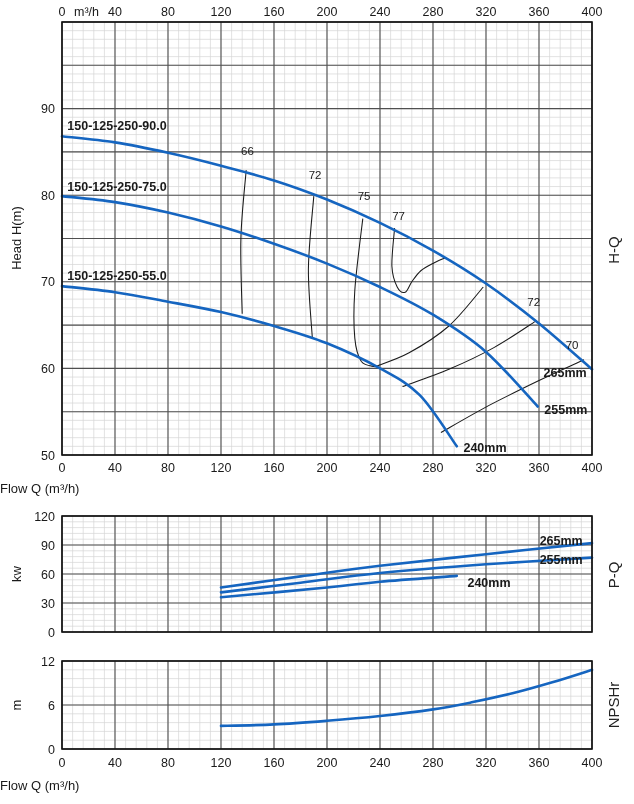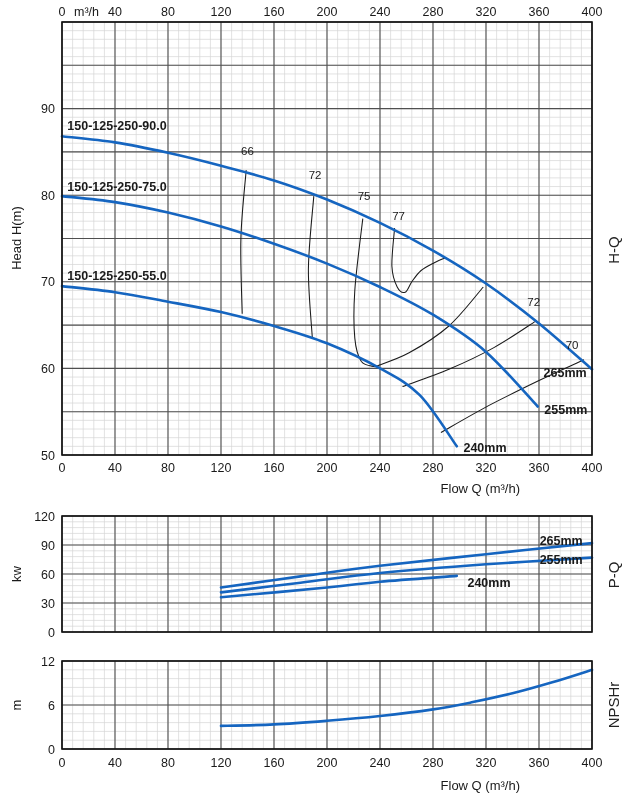--- a/index.html
+++ b/index.html
@@ -14,21 +14,21 @@
   .vlabel{
     position:absolute;
     transform:translate(-50%,-50%) rotate(-90deg);
     white-space:nowrap;
     color:#1a1a1a;
     font-size:13px;
   }
   .vlabel.side{font-size:15px;color:#222;}
   .hlabel{
     position:absolute;left:0;width:520px;
-    text-align:right;color:#1a1a1a;font-size:13px;
+    text-align:left;color:#1a1a1a;font-size:13px;
     white-space:nowrap;
   }
 </style>
 </head>
 <body>
 
 <div id="figure">
 
   <svg id="chart-svg" width="634" height="804" viewBox="0 0 634 804">
       <g>

